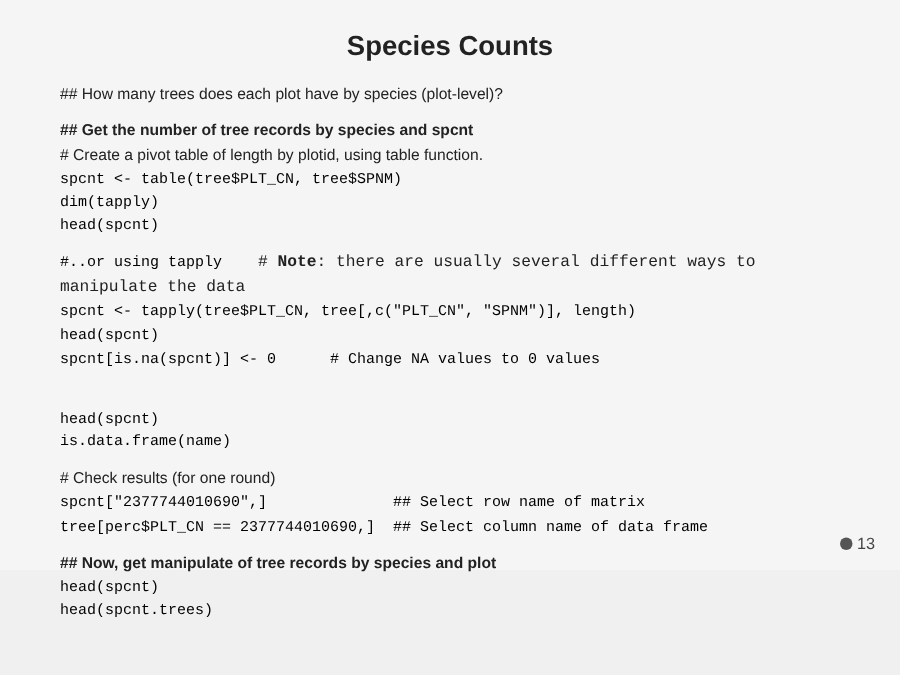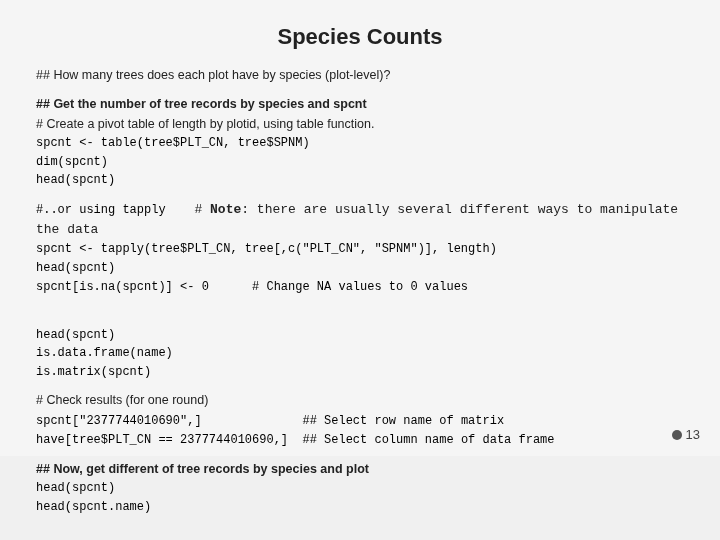--- a/index.html
+++ b/index.html
@@ -27,20 +27,21 @@
       font-weight: bold;
       color: #222;
       margin-bottom: 16px;
       font-family: Arial, sans-serif;
     }
 
     .content {
       font-size: 12.5px;
       color: #222;
       line-height: 1.55;
+      margin-left: 12px;
     }
 
     .section {
       margin-bottom: 10px;
     }
 
     .bold-comment {
       font-weight: bold;
       font-family: Arial, sans-serif;
       font-size: 12.5px;
@@ -96,56 +97,55 @@
   <div class="content">
 
     <div class="section">
       <span class="normal-text">## How many trees does each plot have by species (plot-level)?</span>
     </div>
 
     <div class="section">
       <div class="bold-comment">## Get the number of tree records by species and spcnt</div>
       <div class="normal-text">#  Create a pivot table of length by plotid, using table function.</div>
       <div class="code">spcnt &lt;- table(tree$PLT_CN, tree$SPNM)</div>
-      <div class="code">dim(spcnt)</div>
+      <div class="code">dim(tapply)</div>
       <div class="code">head(spcnt)</div>
     </div>
 
     <div class="section">
       <div>
         <span class="code">#..or using tapply&nbsp;&nbsp;&nbsp;&nbsp;</span><span class="inline-note"># <span class="note-bold">Note</span>: there are usually several different ways to manipulate the data</span>
       </div>
       <div class="code">spcnt &lt;- tapply(tree$PLT_CN, tree[,c("PLT_CN", "SPNM")], length)</div>
       <div class="code">head(spcnt)</div>
       <div>
         <span class="code">spcnt[is.na(spcnt)] &lt;- 0</span><span class="code">&nbsp;&nbsp;&nbsp;&nbsp;&nbsp;&nbsp;# Change NA values to 0 values</span>
       </div>
     </div>
 
     <div class="section">
       <div class="code">&nbsp;</div>
       <div class="code">head(spcnt)</div>
       <div class="code">is.data.frame(name)</div>
-      <div class="code">is.matrix(spcnt)</div>
     </div>
 
     <div class="section">
       <div class="normal-text"># Check results (for one round)</div>
       <div>
         <span class="code">spcnt["2377744010690",]</span><span class="code">&nbsp;&nbsp;&nbsp;&nbsp;&nbsp;&nbsp;&nbsp;&nbsp;&nbsp;&nbsp;&nbsp;&nbsp;&nbsp;&nbsp;## Select row name of matrix</span>
       </div>
       <div>
-        <span class="code">have[tree$PLT_CN == 2377744010690,]</span><span class="code">&nbsp;&nbsp;## Select column name of data frame</span>
+        <span class="code">tree[perc$PLT_CN == 2377744010690,]</span><span class="code">&nbsp;&nbsp;## Select column name of data frame</span>
       </div>
     </div>
 
     <div class="section">
-      <div class="bold-comment">## Now, get different of tree records by species and plot</div>
+      <div class="bold-comment">## Now, get manipulate of tree records by species and plot</div>
       <div class="code">head(spcnt)</div>
-      <div class="code">head(spcnt.name)</div>
+      <div class="code">head(spcnt.trees)</div>
     </div>
 
   </div>
 
   <div class="page-number">
     <span class="bullet-dot"></span>
     <span>13</span>
   </div>
 </div>
 

